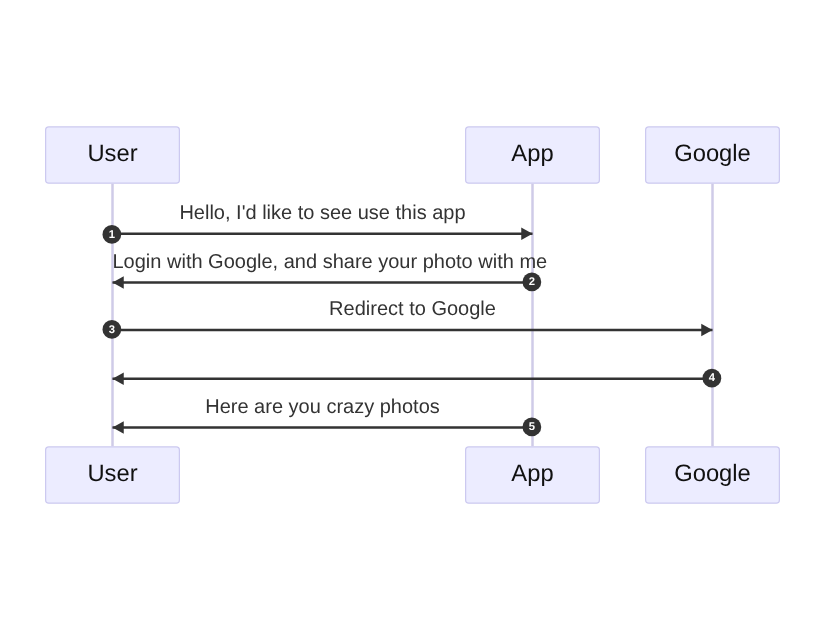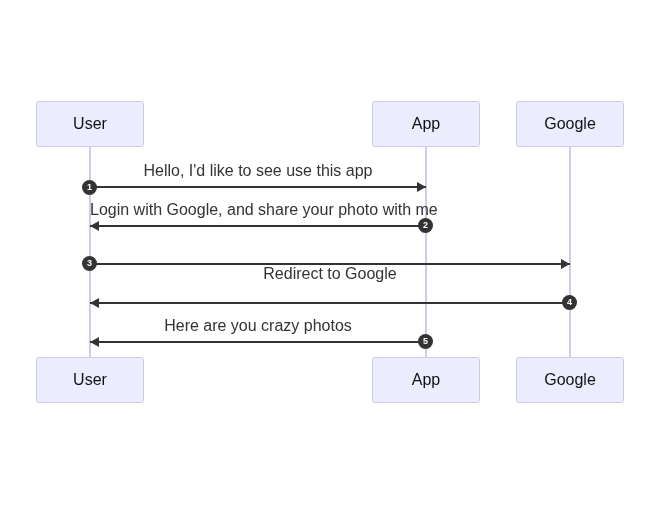--- a/index.html
+++ b/index.html
@@ -20,21 +20,21 @@
     position: absolute;
     width: 108px;
     height: 46px;
     background: #ECECFF;
     border: 1px solid #CCC9F0;
     border-radius: 3px;
     box-sizing: border-box;
     display: flex;
     align-items: center;
     justify-content: center;
-    font-size: 16px;
+    font-size: 19px;
     color: #111111;
   }
   .actor.row-top { top: 101px; }
   .actor.row-bottom { top: 357px; }
   .actor.col-user { left: 36px; }
   .actor.col-app { left: 372px; }
   .actor.col-google { left: 516px; }
   
   .lifeline {
     position: absolute;
@@ -50,21 +50,21 @@
   .msg-label {
     position: absolute;
     font-size: 16px;
     color: #333333;
     text-align: center;
     height: 15px;
     line-height: 15px;
     white-space: nowrap;
   }
   .span-user-app { left: 90px; width: 336px; }
-  .span-user-google { left: 90px; width: 480px; margin-top: 26px; }
+  .span-user-google { left: 90px; width: 480px; }
   
   .msg-line {
     position: absolute;
     height: 2px;
     background: #333333;
   }
   
   .arrowhead {
     position: absolute;
     width: 0;

